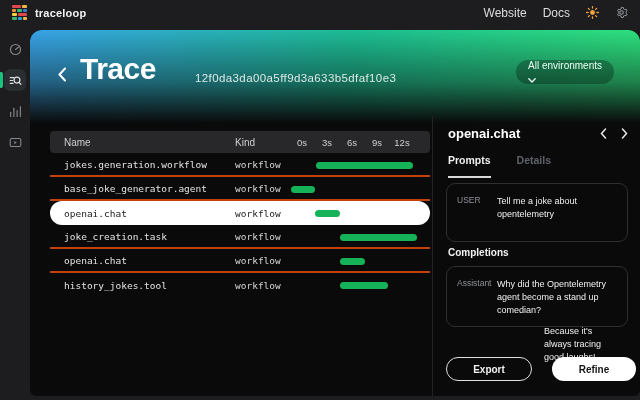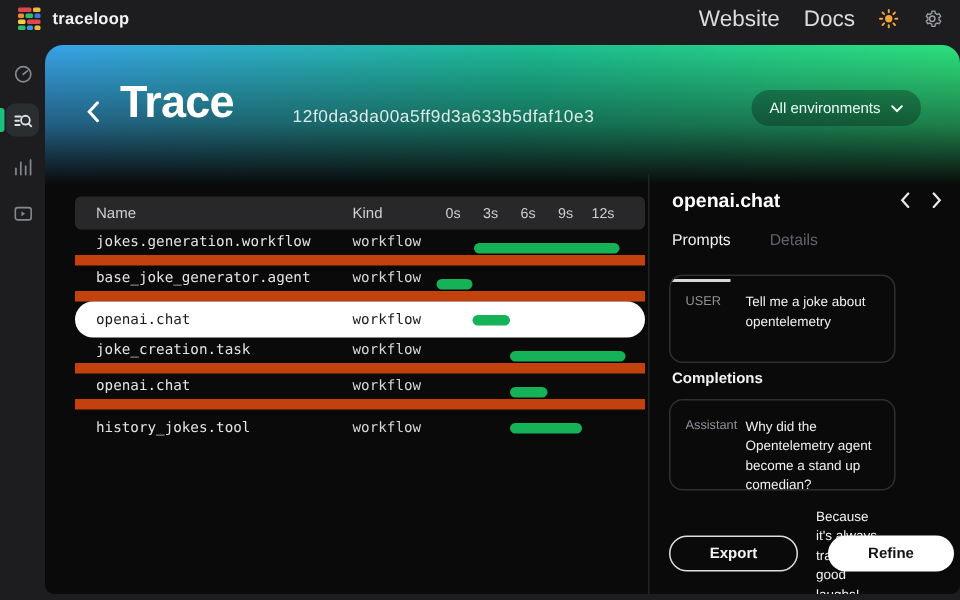--- a/index.html
+++ b/index.html
@@ -12,72 +12,72 @@
   }
 
   
   .topbar { position:absolute; top:0; left:0; width:640px; height:25px; display:flex; align-items:center; padding:0 12px; }
   .brand { display:flex; align-items:center; gap:8px; }
   .logo { width:15px; height:15px; display:flex; flex-direction:column; gap:1px; }
   .logo .lrow { display:flex; gap:1px; flex:1; }
   .logo .lrow span { border-radius:1px; }
   .brand-name { font-size:11px; font-weight:700; letter-spacing:0.2px; color:#f2f2f2; }
   .topbar-right { margin-left:auto; display:flex; align-items:center; gap:16px; }
-  .top-link { font-size:15px; color:#dcdcdc; cursor:pointer; }
+  .top-link { font-size:12px; color:#dcdcdc; cursor:pointer; }
   .sun { color:#f2a33c; display:flex; }
   .gearwrap { color:#9aa0a6; display:flex; }
 
   
   .sidebar { position:absolute; top:30px; left:0; width:30px; bottom:0; display:flex; flex-direction:column; align-items:center; padding-top:8px; }
   .side-item { width:22px; height:22px; margin-bottom:9px; display:flex; align-items:center; justify-content:center; border-radius:6px; color:#85898d; position:relative; cursor:pointer; }
   .side-item.active { background:#2b2e30; color:#dde0e2; }
   .side-accent { position:absolute; left:-4px; top:3px; width:3px; height:16px; background:#19c37d; border-radius:0 2px 2px 0; }
 
   
   .card { position:absolute; left:30px; top:30px; width:610px; height:366px; background:#0a0a0b; border-radius:12px 12px 6px 6px; overflow:hidden; }
   .hero { position:absolute; top:0; left:0; width:610px; height:96px;
     background:linear-gradient(100deg,#38a3e8 0%, #1cbd93 52%, #2ee27c 100%); }
   .hero::after { content:""; position:absolute; inset:0;
     background:linear-gradient(180deg, rgba(10,10,11,0) 0%, rgba(10,10,11,0.45) 55%, #0a0a0b 97%); }
   .hero-inner { position:absolute; inset:0; z-index:2; }
   .back-btn { position:absolute; left:28px; top:34px; width:16px; height:20px; display:flex; align-items:center; color:#fff; cursor:pointer; }
   .trace-title { position:absolute; left:50px; top:22px; font-size:30px; font-weight:700; letter-spacing:-0.5px; color:#ffffff; }
   .trace-id { position:absolute; left:165px; top:42px; font-size:11.5px; letter-spacing:0.4px; color:rgba(255,255,255,0.85); }
-  .env-pill { position:absolute; right:26px; top:30px; height:24px; padding:0 12px; display:flex; align-items:center; gap:7px;
-    background:rgba(0,0,0,0.28); border-radius:12px; font-size:10px; color:#eafff5; cursor:pointer; }
+  .env-pill { position:absolute; right:26px; top:30px; height:24px; padding:0 12px; display:flex; align-items:flex-start; gap:7px;
+    background:rgba(0,0,0,0.28); border-radius:12px; font-size:10px; color:#eafff5; cursor:pointer;flex-direction:column; }
 
   
   .table { position:absolute; left:20px; top:101px; width:380px; }
   .thead { height:22px; background:#28282a; border-radius:4px; position:relative; display:flex; align-items:center; }
   .th { font-size:10px; color:#cfcfcf; }
   .th-name { position:absolute; left:14px; }
   .th-kind { position:absolute; left:185px; }
   .tick { position:absolute; transform:translateX(-50%); font-size:9.5px; color:#cfcfcf; }
   .t0{left:252px}.t1{left:277px}.t2{left:302px}.t3{left:327px}.t4{left:352px}
-  .row { height:24px; position:relative; display:flex; align-items:center; border-bottom:7px solid #c2410c; cursor:pointer; }
+  .row { height:24px; position:relative; display:flex; align-items:center; border-bottom:2px solid #c2410c; cursor:pointer; }
   .row:last-child { border-bottom:none; }
   .cell-name { position:absolute; left:14px; font-family:"DejaVu Sans Mono", monospace; font-size:9.5px; color:#e3e3e3; }
   .cell-kind { position:absolute; left:185px; font-family:"DejaVu Sans Mono", monospace; font-size:9.5px; color:#d6d6d6; }
   .bar { position:absolute; top:8.5px; height:7px; border-radius:4px; background:#15b257; }
   .row.selected { background:#ffffff; border-radius:12px; border-bottom:none; }
   .row.selected .cell-name, .row.selected .cell-kind { color:#1b1b1b; }
 
   
   .vdiv { position:absolute; left:402px; top:86px; bottom:0; width:1px; background:#232325; }
 
   
   .panel { position:absolute; left:403px; top:0; width:207px; height:366px; }
   .panel-title-row { position:absolute; top:96px; left:15px; right:12px; display:flex; align-items:center; }
   .panel-title { font-size:13px; font-weight:700; color:#ffffff; }
   .nav-arrows { margin-left:auto; display:flex; gap:14px; color:#e8e8e8; }
   .nav-arrow { cursor:pointer; display:flex; align-items:center; }
   .tabs { position:absolute; top:124px; left:15px; display:flex; gap:26px; }
-  .tab { font-size:10.5px; padding-bottom:20px; cursor:pointer; color:#5f6368; }
+  .tab { font-size:10.5px; padding-bottom:10px; cursor:pointer; color:#5f6368;font-weight:bold; }
   .tab.active { color:#f0f0f0; border-bottom:2px solid #d8d8d8; }
-  .msg-box { position:absolute; left:13px; width:151px; border:1px solid #2f2f31; border-radius:9px; padding:11px 10px; display:flex; }
+  .msg-box { position:absolute; left:13px; width:182px; border:1px solid #2f2f31; border-radius:9px; padding:11px 10px; display:flex; }
   .box-prompt { top:153px; height:59px; }
   .box-completion { top:236px; height:61px; }
   .role { width:40px; flex-shrink:0; font-size:8.5px; color:#8e9196; }
   .msg-text { flex:1; font-size:9px; line-height:1.45; color:#f0f0f0; }
   .msg-text p + p { margin-top:8px;margin-left:47px; }
   .completions-label { position:absolute; top:217px; left:15px; font-size:10px; font-weight:700; color:#f2f2f2; }
   .actions { position:absolute; top:327px; left:13px; width:190px; display:flex; gap:8px; }
   .btn { flex:1; height:24px; border-radius:12px; display:flex; align-items:center; justify-content:center; font-size:10px; font-weight:700; cursor:pointer; }
   .btn-export { border:1px solid #e0e0e0; color:#f2f2f2; background:transparent; }
   .btn-refine { background:#ffffff; color:#141414;margin-left:12px; }

